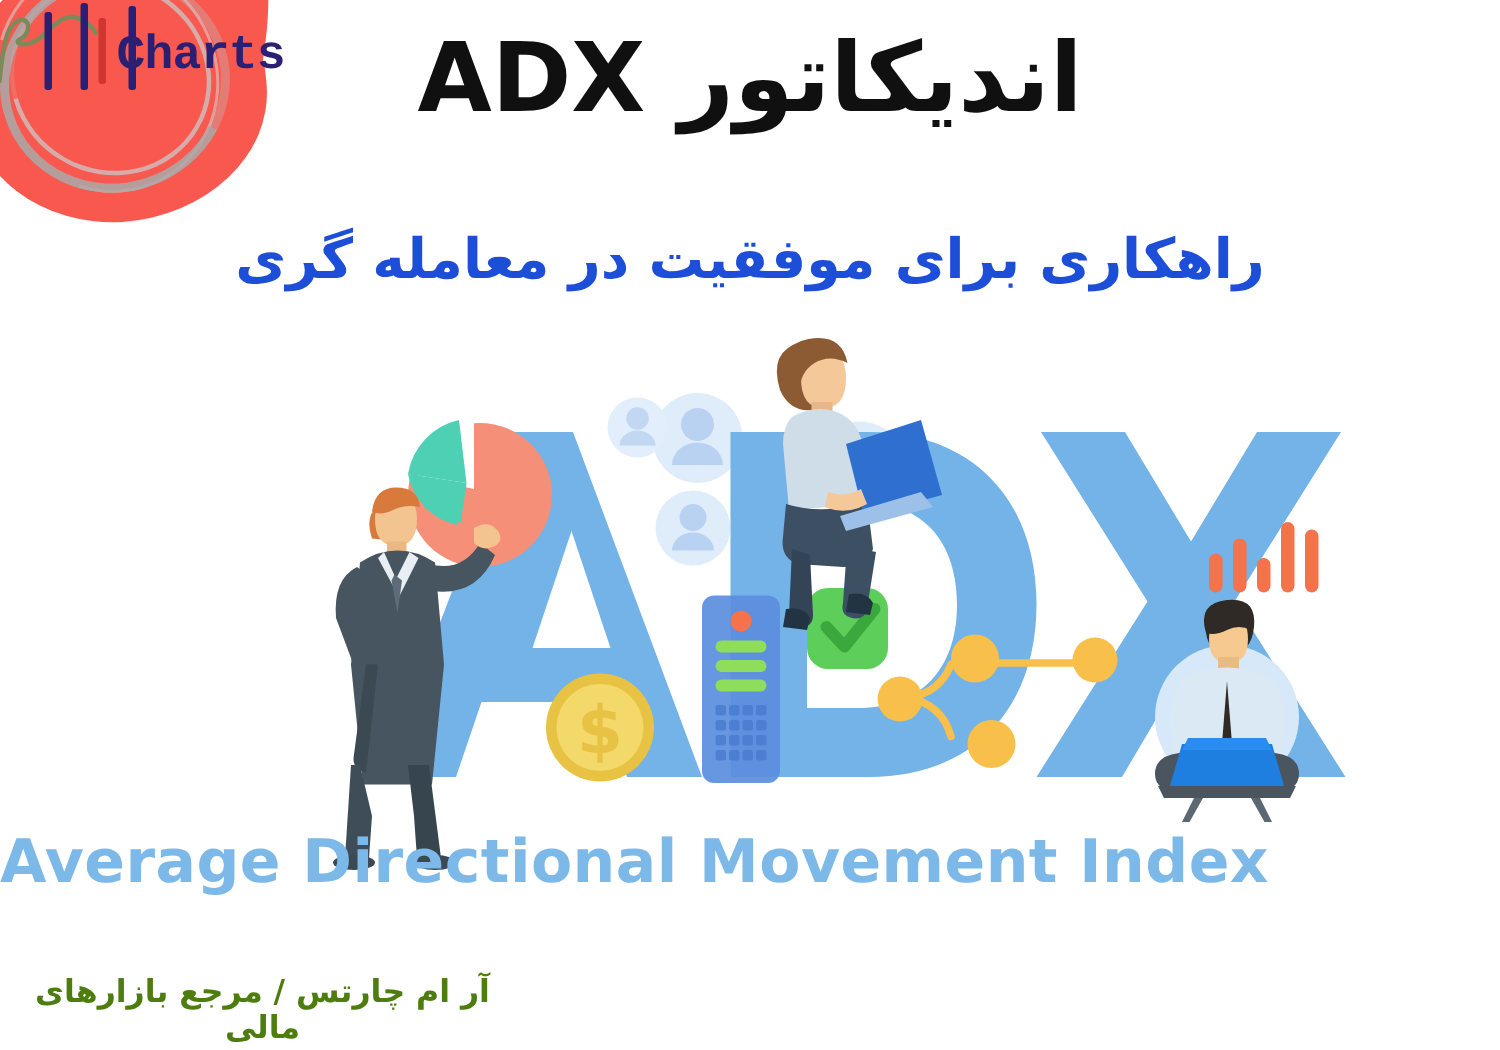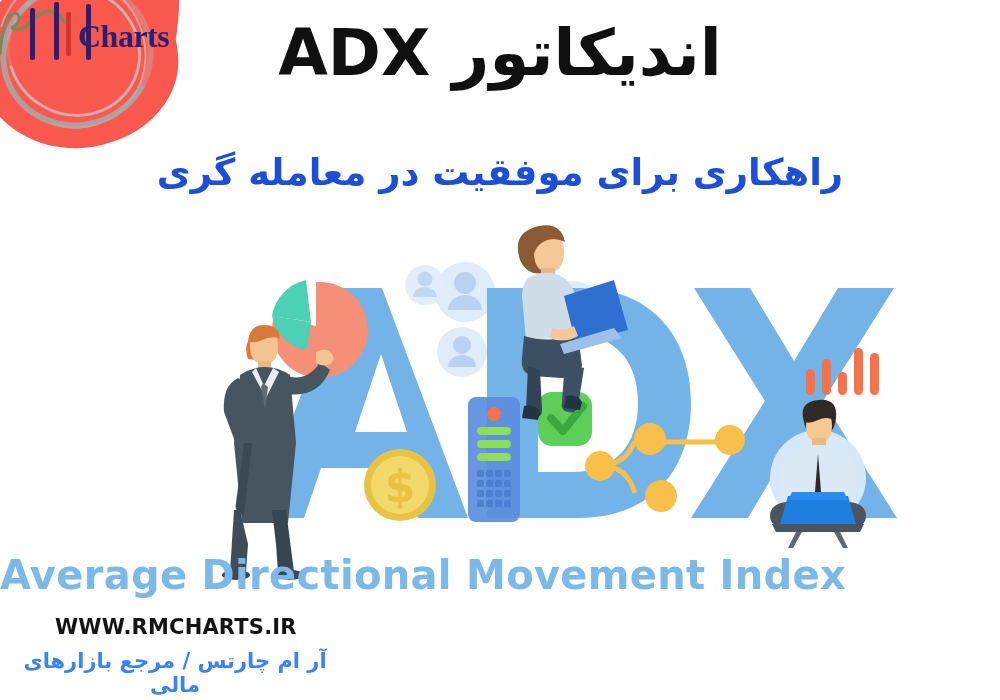--- a/index.html
+++ b/index.html
@@ -46,21 +46,21 @@
   .logo-ring.r3{
     left:16px;top:8px;width:152px;height:143px;border-width:2px;
     border-color:rgba(215,215,215,.55);
     border-bottom-color:transparent;
     transform:rotate(62deg);
   }
   .logo-squiggle{position:absolute;left:18px;top:34px;}
   .logo-bars{position:absolute;left:46px;top:32px;}
   .logo-word{
     position:absolute;left:100px;top:48px;
-    font-family:Liberation Serif, serif;
+    font-family:Liberation Mono, monospace;
     font-weight:bold;font-size:32px;color:#2a1f72;
     letter-spacing:-.5px;direction:ltr;
   }
 
   
   .title{
     position:absolute;left:0;right:0;top:18px;
     text-align:center;
     font-family:"DejaVu Sans","Liberation Sans",sans-serif;
     font-weight:bold;font-size:64px;line-height:1.1;
@@ -87,21 +87,21 @@
   .footer{position:absolute;left:0;top:615px;width:1000px;height:80px;}
   .site{
     position:absolute;left:55px;top:0;direction:ltr;
     font-family:"DejaVu Sans","Liberation Sans",sans-serif;
     font-weight:bold;font-size:21px;color:#141414;letter-spacing:.2px;
   }
   .tagline{
     position:absolute;left:10px;top:34px;width:330px;text-align:center;
     direction:rtl;
     font-family:"DejaVu Sans","Liberation Sans",sans-serif;
-    font-weight:bold;font-size:21px;color:#3b82f6;
+    font-weight:bold;font-size:21px;color:#4d7c0f;
   }
 </style>
 </head>
 <body>
 
 <div class="stage">
 
   <div class="logo-badge">
     <div class="logo-blob"></div>
     <div class="logo-blob b2"></div>
@@ -277,17 +277,16 @@
         <rect x="838" y="172" width="9" height="23" rx="4.5"></rect>
         <rect x="854" y="148" width="9" height="47" rx="4.5"></rect>
         <rect x="870" y="153" width="9" height="42" rx="4.5"></rect>
       </g>
     </svg>
   </div>
 
   <div class="caption">Average Directional Movement Index</div>
 
   <div class="footer">
-    <div class="site">WWW.RMCHARTS.IR</div>
     <div class="tagline">آر ام چارتس / مرجع بازارهای مالی</div>
   </div>
 
 </div>
 
 </body></html>

